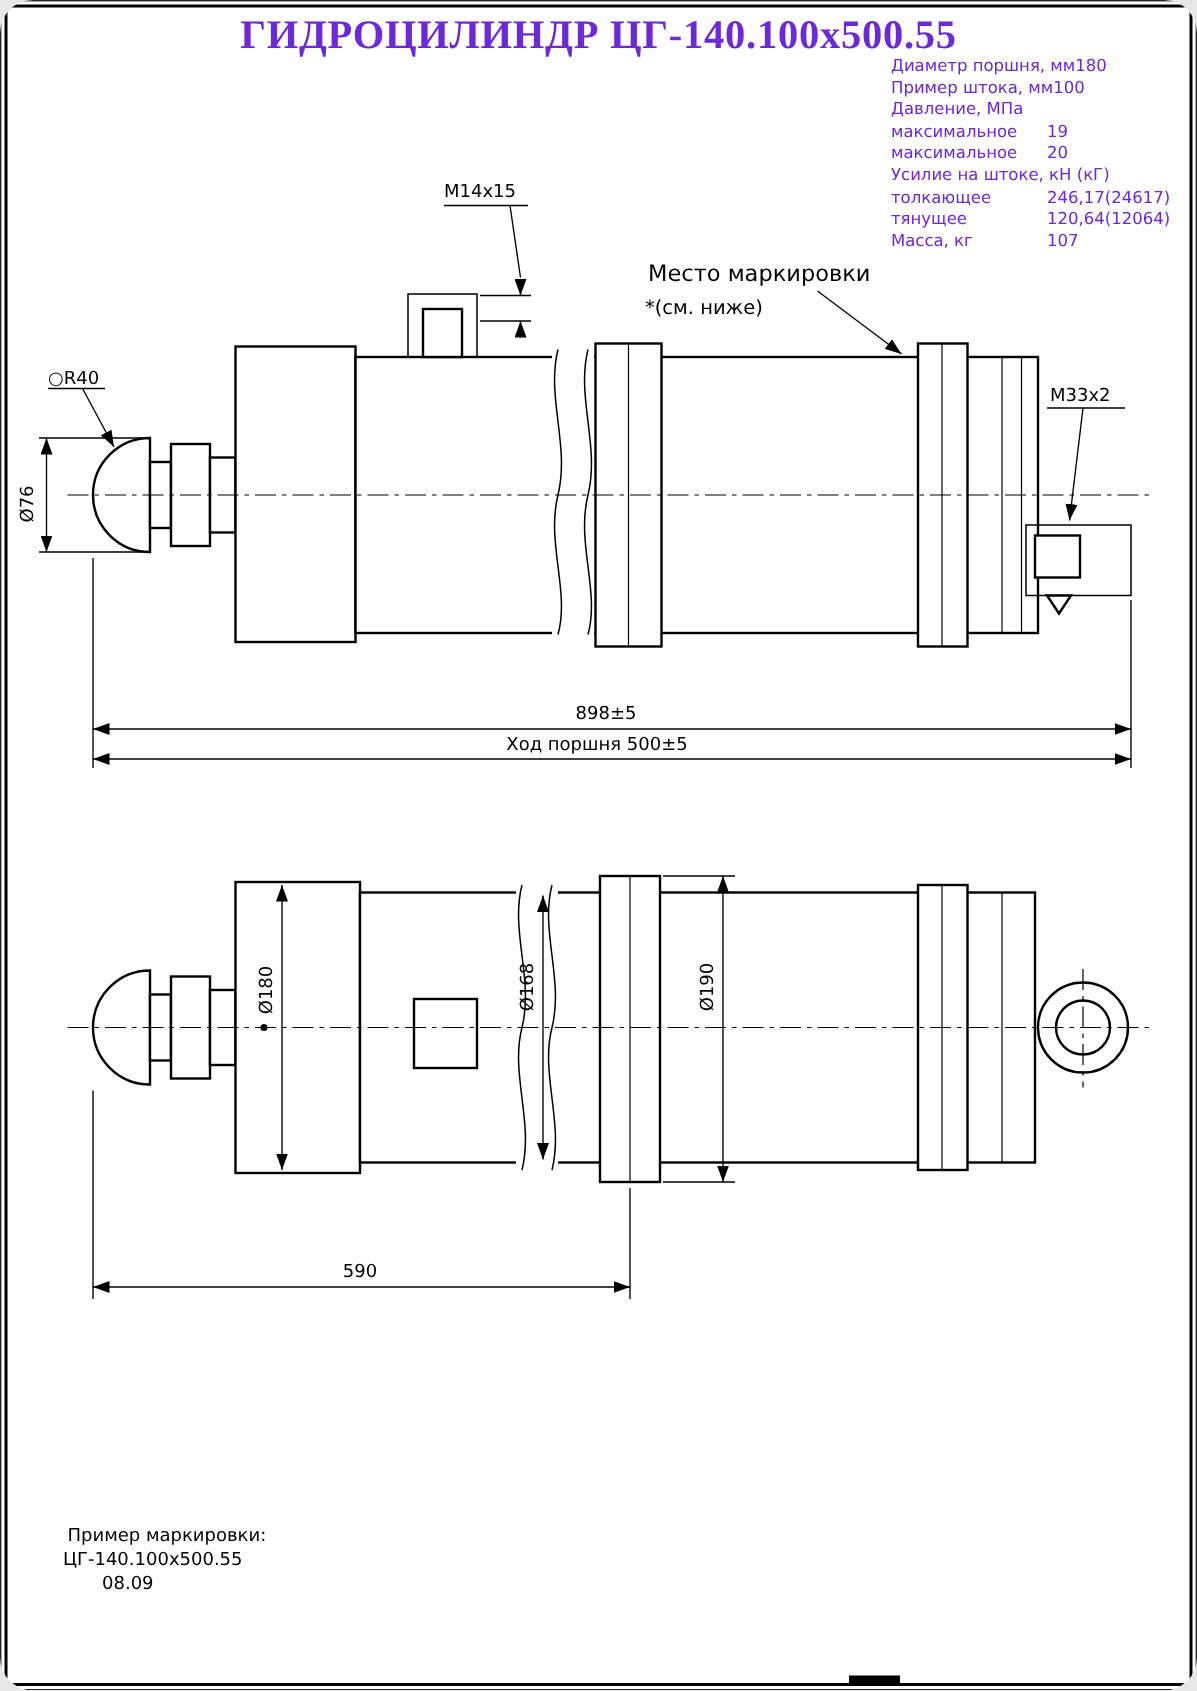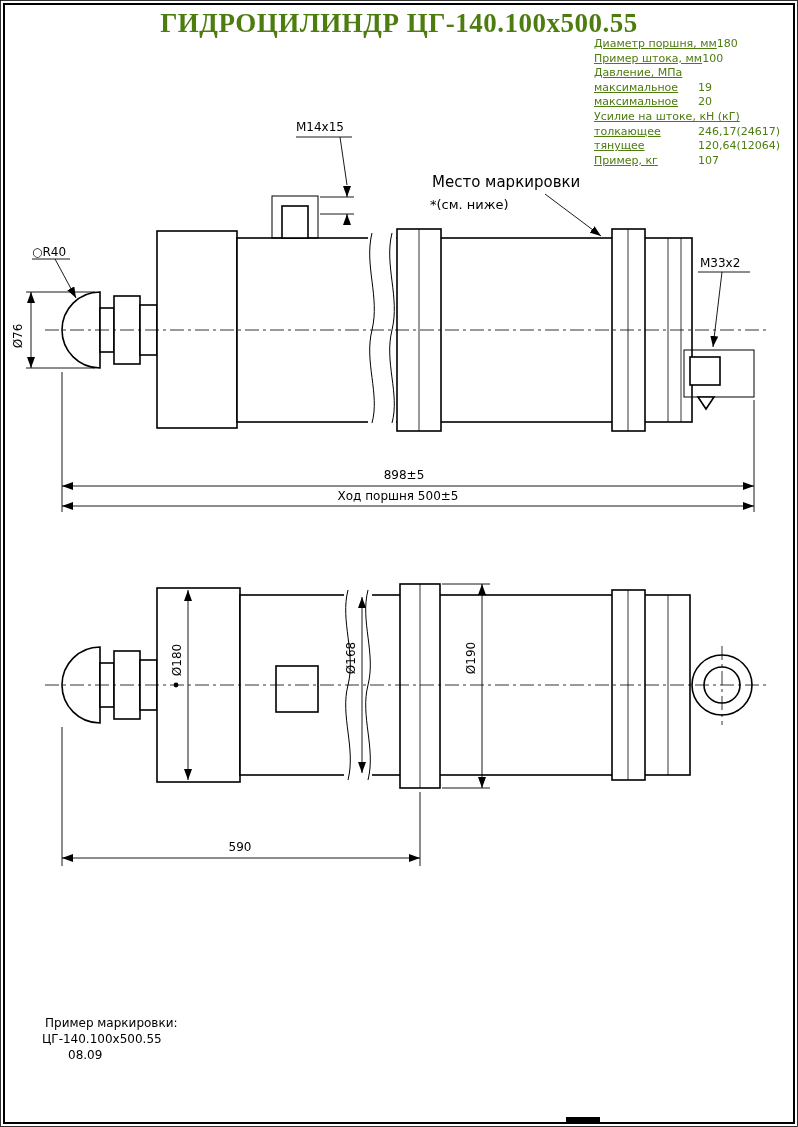--- a/index.html
+++ b/index.html
@@ -1,29 +1,29 @@
 <!DOCTYPE html>
 <html><head>
 <meta charset="utf-8">
 <style>
   html,body{margin:0;padding:0;background:#e8e8e8;}
   .sheet{
     position:relative;width:798px;height:1127px;background:#ffffff;
-    font-family:"DejaVu Sans",sans-serif;color:#4d7c0f;overflow:hidden;
+    font-family:"DejaVu Sans",sans-serif;color:#6d28d9;overflow:hidden;border-radius:22px;
   }
   .title{
     position:absolute;top:8px;left:0;width:100%;text-align:center;
     font-family:"Liberation Serif",serif;font-weight:bold;font-size:27px;
     letter-spacing:0.5px;
   }
   .specs{
     position:absolute;top:37px;left:594px;width:200px;font-size:11px;line-height:14.6px;
   }
   .specs .row{display:flex;}
-  .specs .lab{flex:0 0 104px;white-space:nowrap;text-decoration:underline;}
+  .specs .lab{flex:0 0 104px;white-space:nowrap;}
   .specs .val{flex:1;white-space:nowrap;}
   svg{position:absolute;top:0;left:0;}
   svg text{font-family:"DejaVu Sans",sans-serif;fill:#000;stroke:none;}
   .s{stroke:#000;stroke-width:1.6;fill:#fff;}
   .t{stroke:#000;stroke-width:1;fill:none;}
   .thin{stroke:#000;stroke-width:0.8;fill:none;}
   .dim{stroke:#000;stroke-width:0.9;fill:none;}
   .wh{fill:#fff;stroke:none;}
   .cl{stroke:#000;stroke-width:0.8;fill:none;stroke-dasharray:14 4 3 4;}
   .dimtxt{font-size:12px;}
@@ -64,21 +64,21 @@
       </div>
     <div class="row">
         <span class="lab">толкающее</span>
         <span class="val">246,17(24617)</span>
       </div>
     <div class="row">
         <span class="lab">тянущее</span>
         <span class="val">120,64(12064)</span>
       </div>
     <div class="row">
-        <span class="lab">Пример, кг</span>
+        <span class="lab">Масса, кг</span>
         <span class="val">107</span>
       </div>
   </div>
 
   <svg width="798" height="1127" viewBox="0 0 798 1127">
     <defs>
       <pattern id="hatch" width="6" height="6" patternUnits="userSpaceOnUse" patternTransform="rotate(45)">
         <line x1="0" y1="0" x2="0" y2="6" stroke="#000" stroke-width="1"></line>
       </pattern>
       <marker id="ae" markerWidth="12" markerHeight="8" refX="11" refY="4" orient="auto" markerUnits="userSpaceOnUse">

